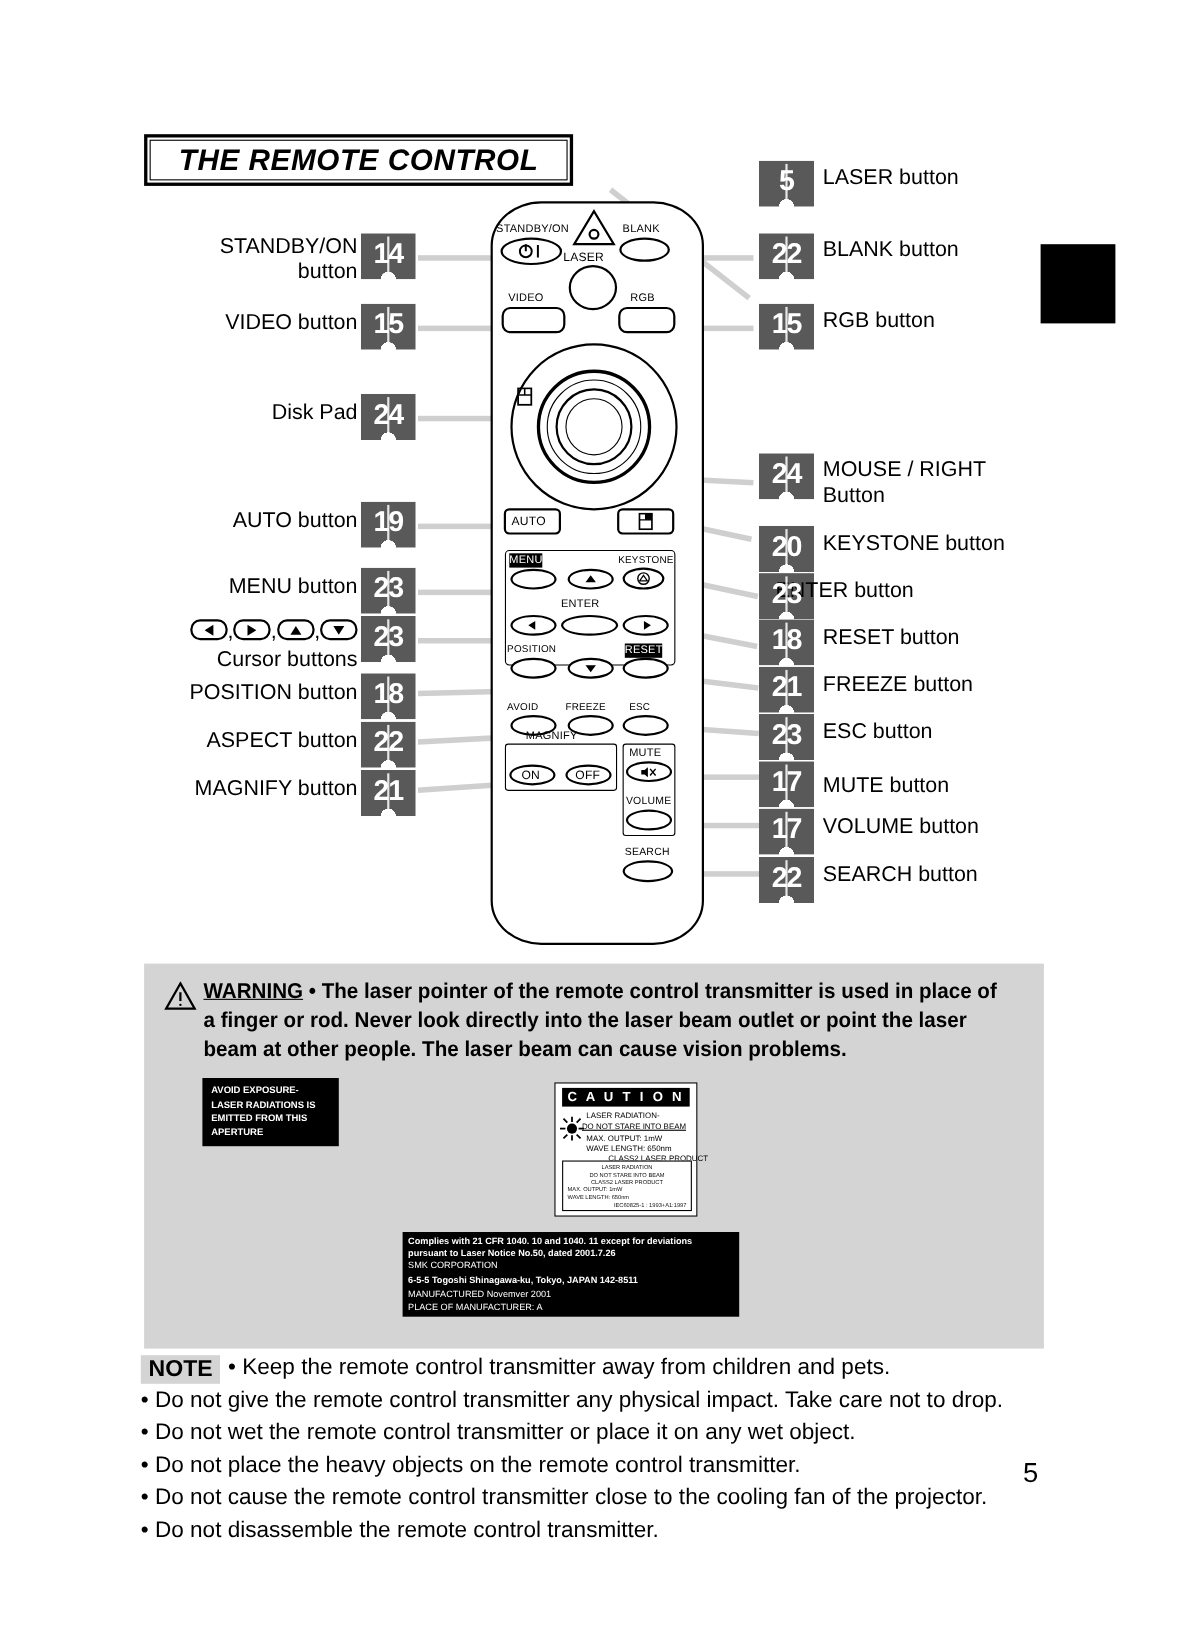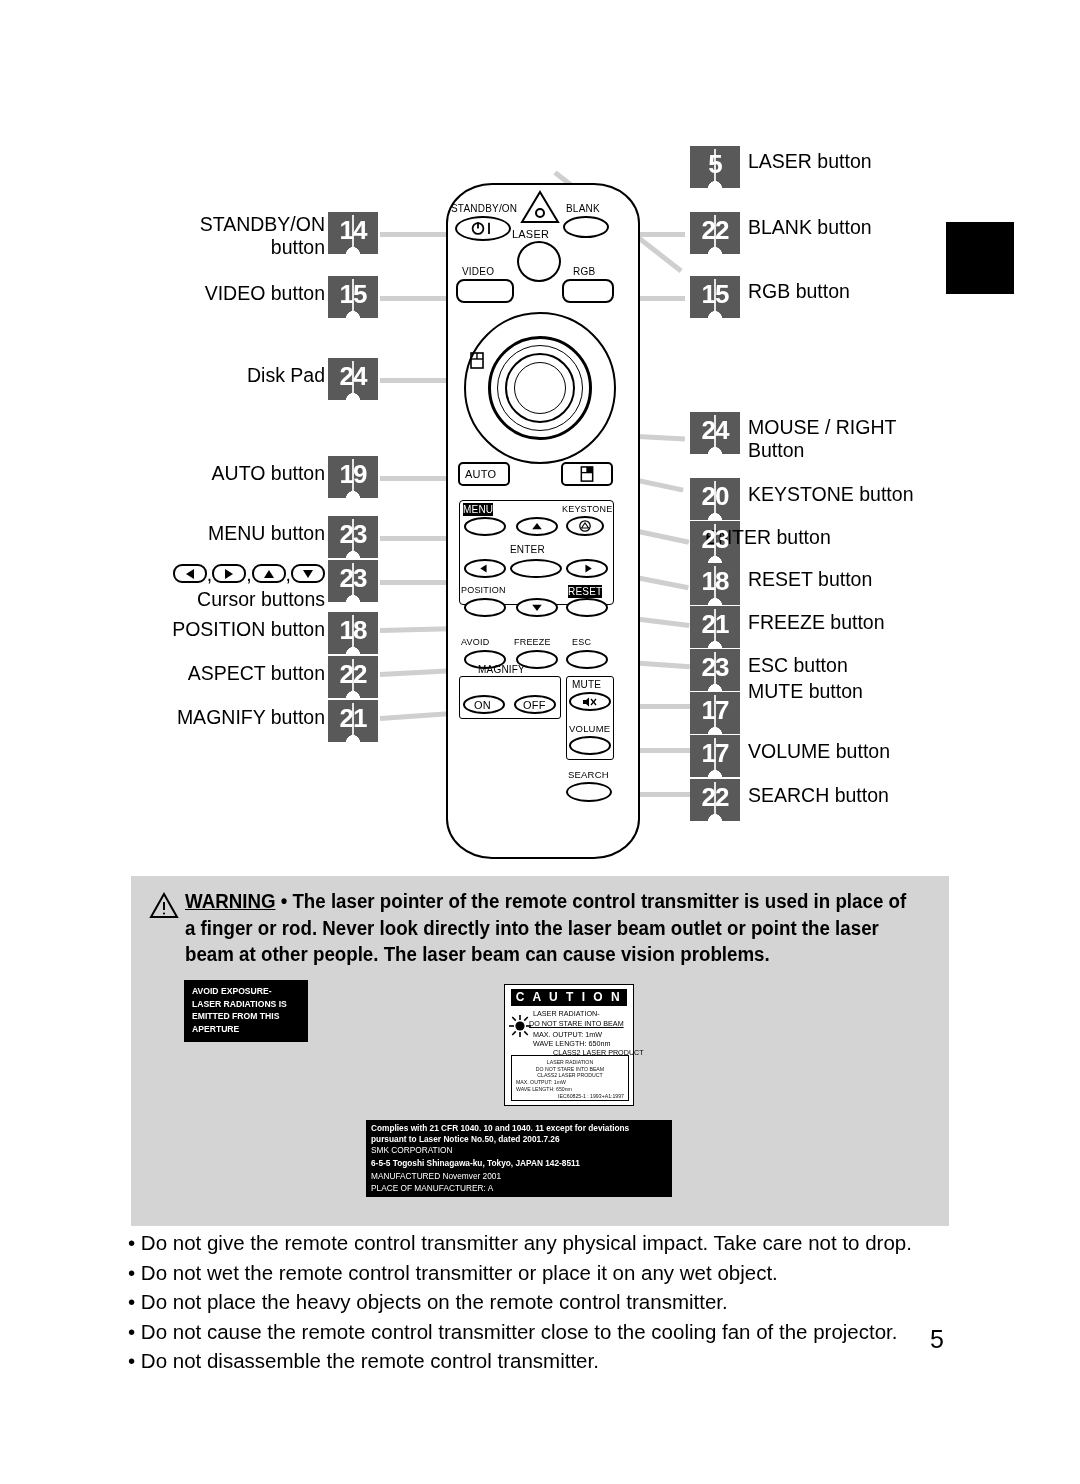--- a/index.html
+++ b/index.html
@@ -98,20 +98,24 @@
   .cursor-glyph{display:inline-block;width:30px;height:15px;border:2px solid #000;
                 border-radius:9px;position:relative;vertical-align:middle;top:-2px;}
   .cursor-glyph i{position:absolute;left:50%;top:50%;transform:translate(-50%,-50%);
                   width:0;height:0;}
 </style>
 </head>
 <body>
 
 <div class="page">
 
+  <div id="title-box">
+    <div class="inner"></div>
+    <div id="title-text">THE REMOTE CONTROL</div>
+  </div>
 
   <div id="edge-tab"></div>
 
   <div class="lead" style="left:380px;top:232px;width:110px;"></div>
   <div class="lead" style="left:380px;top:296px;width:110px;"></div>
   <div class="lead" style="left:380px;top:378px;width:150px;"></div>
   <div class="lead" style="left:380px;top:476px;width:80px;"></div>
   <div class="lead" style="left:380px;top:536px;width:100px;"></div>
   <div class="lead" style="left:380px;top:580px;width:105px;"></div>
   <div class="lead" style="left:380px;top:628px;width:100px;transform:rotate(-1.5deg);transform-origin:left center;"></div>
@@ -285,21 +289,21 @@
       <span class="num">23</span>
   </div>
   <div class="lbl" style="left:748px;top:654px;">
     <div>ESC button</div>
   </div>
 
   <div class="badge" style="left:690px;top:692px;">
     <span class="bg"></span>
       <span class="num">17</span>
   </div>
-  <div class="lbl" style="left:748px;top:680px;">
+  <div class="lbl" style="left:748px;top:703px;">
     <div>MUTE button</div>
   </div>
 
   <div class="badge" style="left:690px;top:735px;">
     <span class="bg"></span>
       <span class="num">17</span>
   </div>
   <div class="lbl" style="left:748px;top:740px;">
     <div>VOLUME button</div>
   </div>
@@ -484,20 +488,23 @@
   <div id="comply">
     <div style="top:3px;font-weight:bold;text-align:right;">Complies with 21 CFR 1040. 10 and 1040. 11 except for deviations</div>
     <div style="top:14px;font-weight:bold;">pursuant  to  Laser  Notice  No.50,  dated  2001.7.26</div>
     <div style="top:25px;">SMK CORPORATION</div>
     <div style="top:38px;font-weight:bold;">6-5-5  Togoshi  Shinagawa-ku,  Tokyo,  JAPAN  142-8511</div>
     <div style="top:51px;">MANUFACTURED   Novemver  2001</div>
     <div style="top:63px;">PLACE OF  MANUFACTURER:  A</div>
   </div>
 
   <div id="note-wrap">
+    <div style="white-space:nowrap;">
+      <span id="note-badge">NOTE</span><span class="nline" style="margin-left:7px;">• Keep the remote control transmitter away from children and pets.</span>
+    </div>
     <div class="nline">• Do not give the remote control transmitter any physical impact. Take care not to drop.</div>
     <div class="nline">• Do not wet the remote control transmitter or place it on any wet object.</div>
     <div class="nline">• Do not place the heavy objects on the remote control transmitter.</div>
     <div class="nline">• Do not cause the remote control transmitter close to the cooling fan of the projector.</div>
     <div class="nline">• Do not disassemble the remote control transmitter.</div>
   </div>
 
   <div id="page-num">5</div>
 
 </div>

